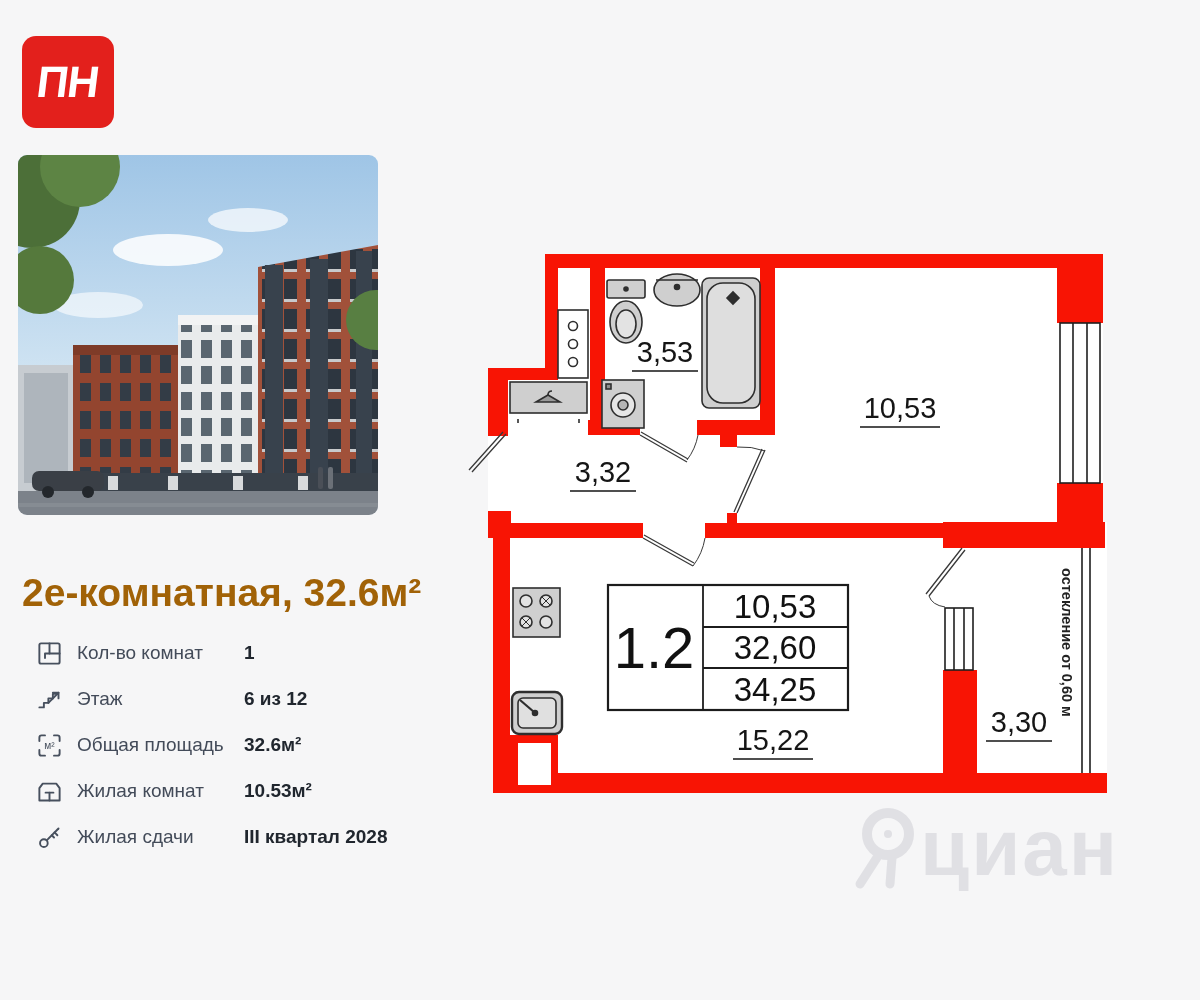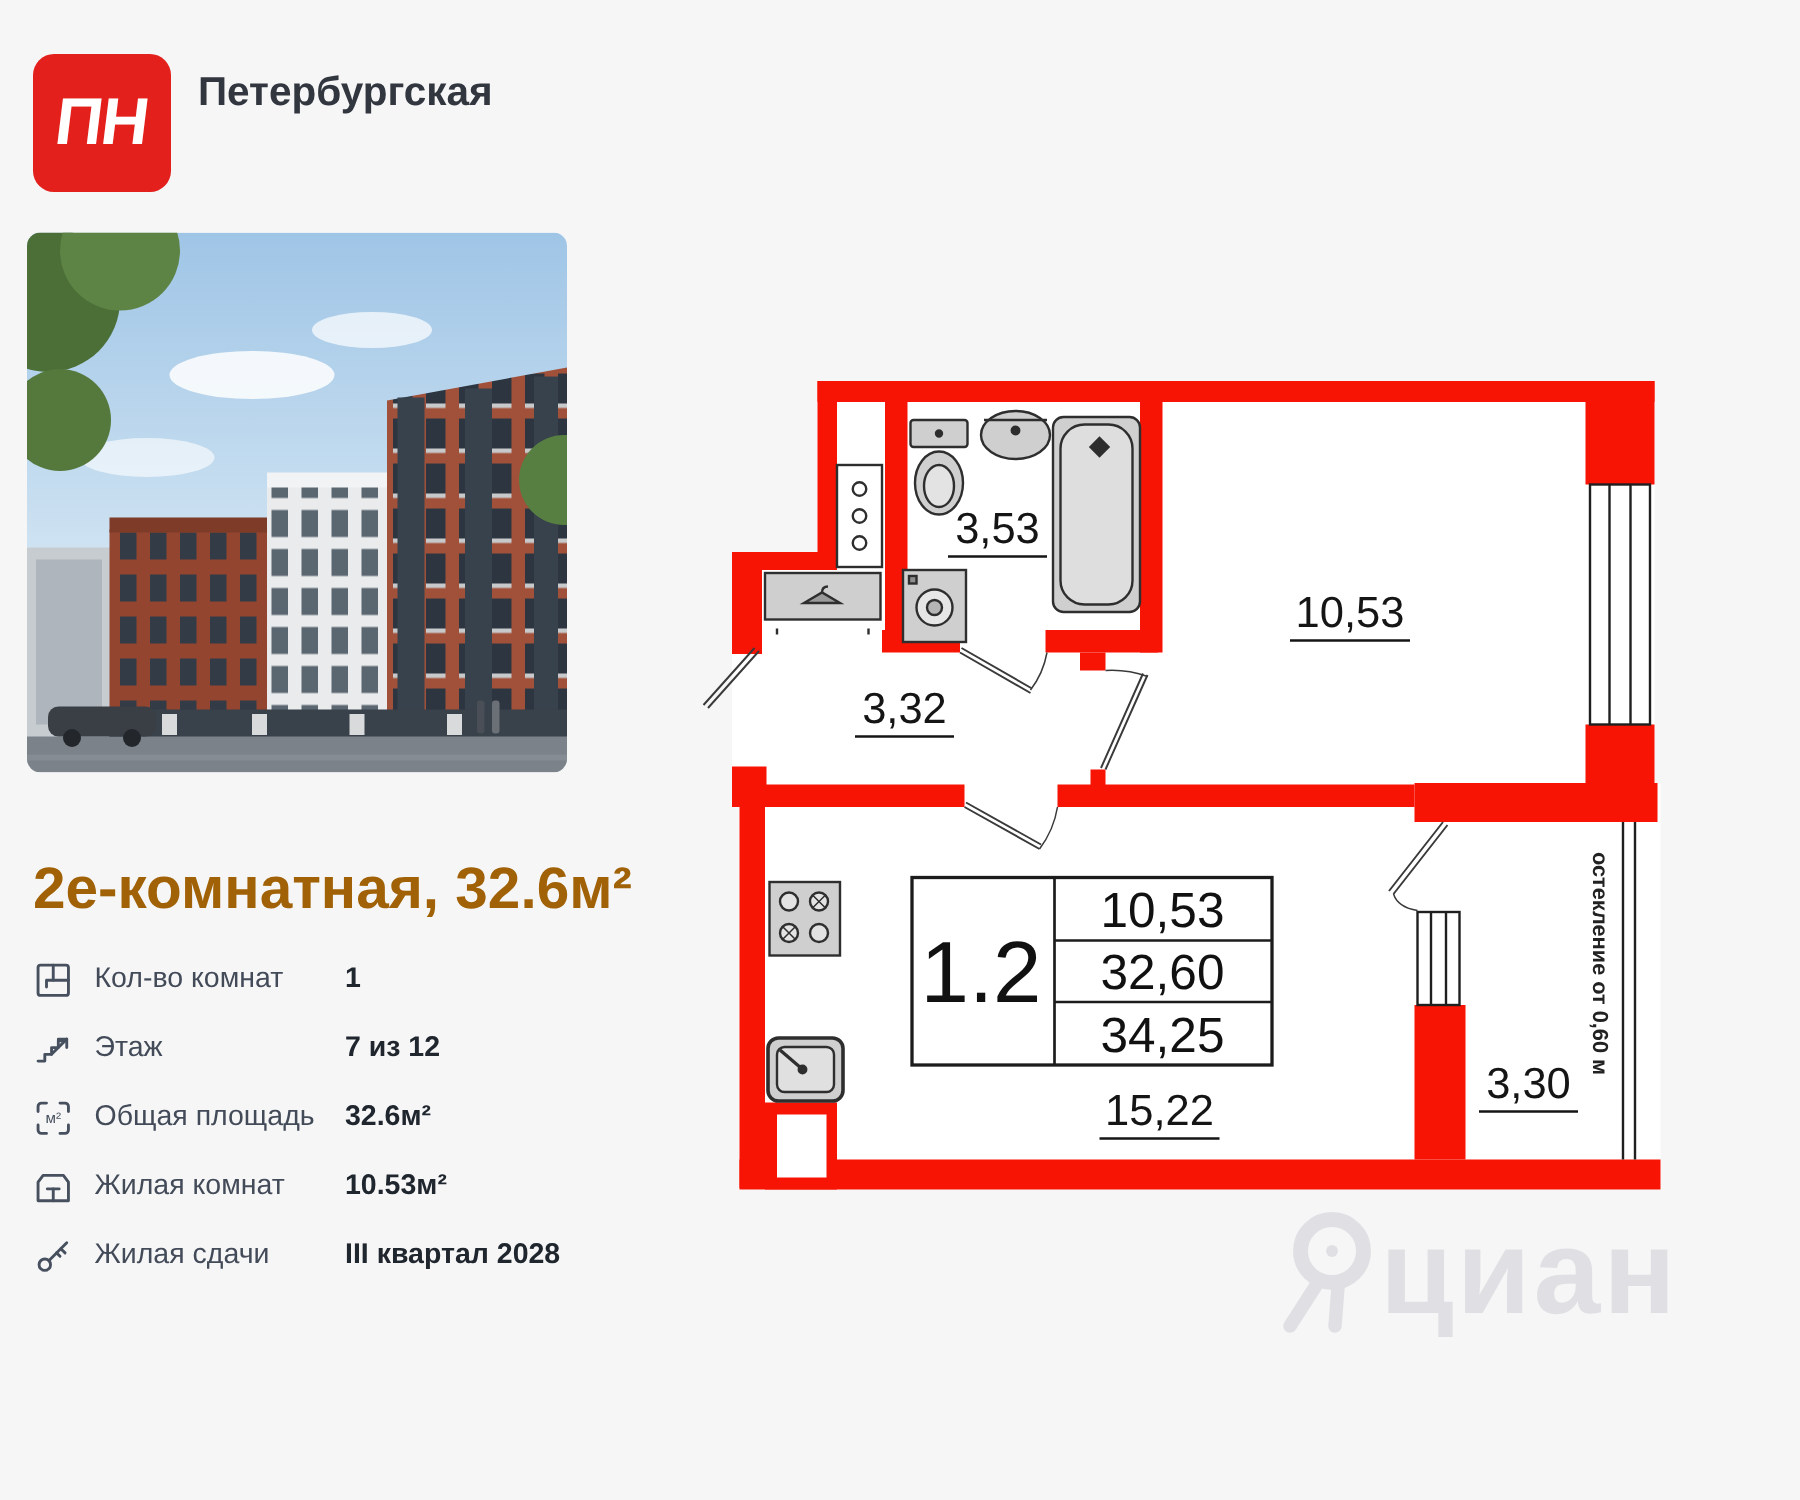--- a/index.html
+++ b/index.html
@@ -22,41 +22,40 @@
     left:132px;top:44px;font-size:27px;line-height:34px;font-weight:700;color:#32373f;
   }
   
   .photo{
     left:18px;top:155px;width:360px;height:360px;border-radius:9px;overflow:hidden;
   }
   
   .title{
     left:22px;top:571px;font-size:39px;font-weight:700;color:#a16207;
   }
-  .row{left:22px;width:380px;height:46px;display:flex;align-items:center;text-align:center;}
+  .row{left:36px;width:380px;height:46px;display:flex;align-items:center;text-align:center;}
   .row .ic{width:27px;height:27px;margin-right:14px;flex:0 0 27px;}
   .row .lb{font-size:19px;color:#434b59;}
   .row .vl{position:absolute;left:208px;font-size:19px;font-weight:700;color:#20262e;}
   
   .plan{left:440px;top:140px;width:680px;height:740px;}
   .plan text{font-family:"Liberation Sans",sans-serif;}
   
   .wm{
     left:848px;top:800px;display:flex;align-items:center;opacity:0.13;color:#55556b;
   }
   .wm .wm-text{font-size:80px;font-weight:700;letter-spacing:2px;line-height:1;}
 </style>
 </head>
 <body>
 
 <div class="abs logo">
   <span>ПН</span>
 </div>
 <div class="abs brand">
-  <div>Петербургская</div>
 </div>
 
 <div class="abs photo">
   <svg width="360" height="360" viewBox="0 0 360 360">
     <defs>
       <linearGradient id="sky" x1="0" y1="0" x2="0" y2="1">
         <stop offset="0" stop-color="#9fc5e6"></stop>
           <stop offset="0.6" stop-color="#cfe3f2"></stop>
           <stop offset="1" stop-color="#e9f1f7"></stop>
       </linearGradient>
@@ -126,21 +125,21 @@
   <span class="vl">1</span>
 </div>
 
 <div class="abs row" style="top:676px">
   <svg class="ic" viewBox="0 0 24 24" fill="none" stroke="#47505e" stroke-width="1.7" stroke-linecap="round" stroke-linejoin="round">
     <path d="M3 19 h4 v-4 h4 v-4 h4 v-4 h4"></path>
       <path d="M11 15 L20 6"></path>
       <path d="M15 6 h5 v5"></path>
   </svg>
   <span class="lb">Этаж</span>
-  <span class="vl">7 из 12</span>
+  <span class="vl">6 из 12</span>
 </div>
 
 <div class="abs row" style="top:722px">
   <svg class="ic" viewBox="0 0 24 24" fill="none" stroke="#47505e" stroke-width="1.7" stroke-linecap="round" stroke-linejoin="round">
     <path d="M3 8 v-3 a2 2 0 0 1 2-2 h3"></path>
       <path d="M16 3 h3 a2 2 0 0 1 2 2 v3"></path>
     <path d="M21 16 v3 a2 2 0 0 1-2 2 h-3"></path>
       <path d="M8 21 h-3 a2 2 0 0 1-2-2 v-3"></path>
     <text x="12" y="15" text-anchor="middle" font-size="9" stroke="none" fill="#47505e" font-family="Liberation Sans,sans-serif">м²</text>
   </svg>

